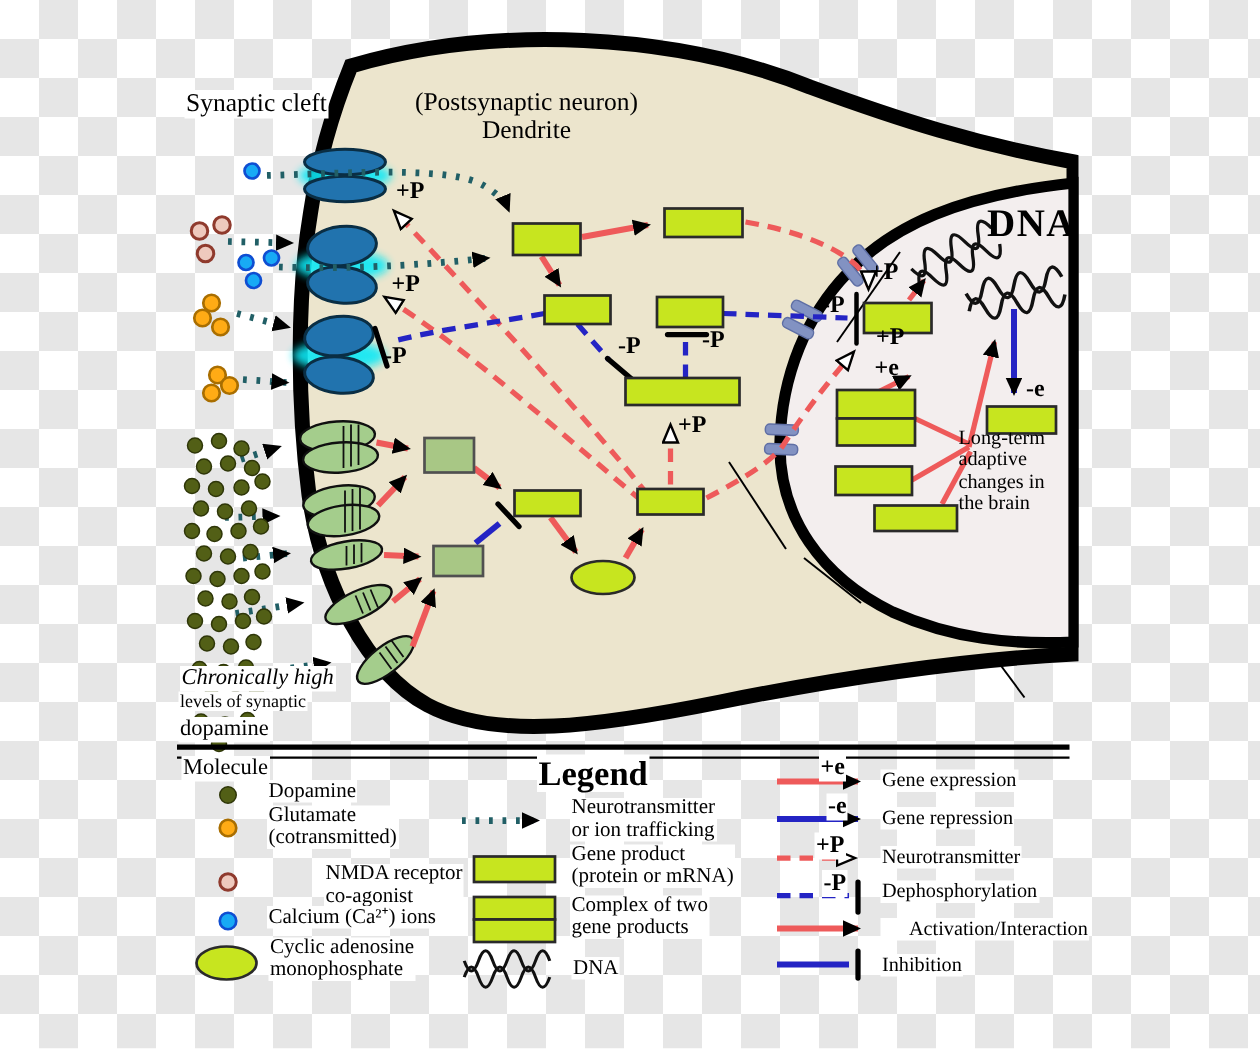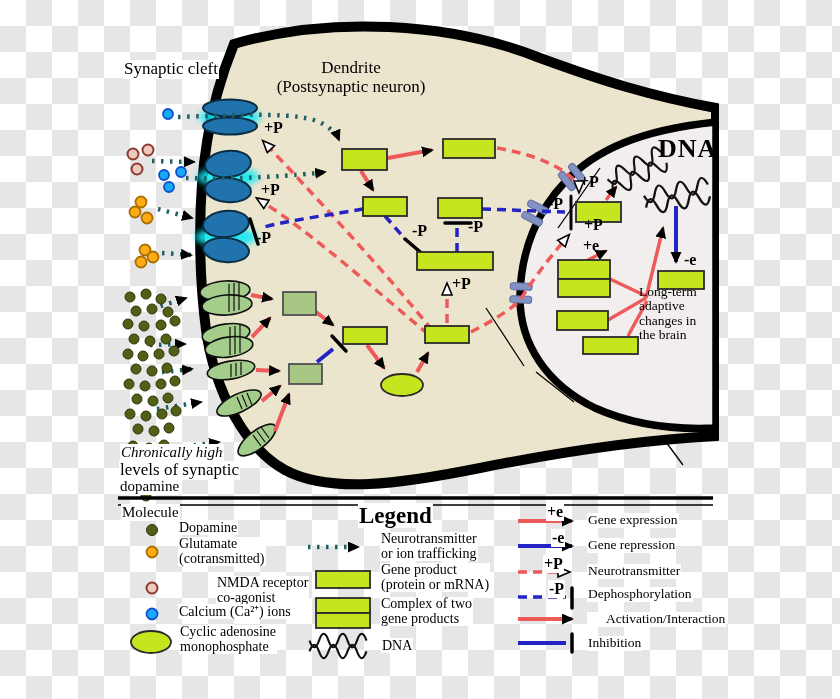--- a/index.html
+++ b/index.html
@@ -290,33 +290,33 @@
     <path d="M572,588 L572,608" stroke="#000" stroke-width="3.5" stroke-linecap="round"></path>
     <path d="M518,619 L572,619" stroke="#ee5a5a" stroke-width="4" fill="none" marker-end="url(#mb)"></path>
     <path d="M518,643 L566,643" stroke="#2424c4" stroke-width="4" fill="none"></path>
     <path d="M572,634 L572,652" stroke="#000" stroke-width="3.5" stroke-linecap="round"></path>
   </g>
 </svg>
 
 <div class="lbl big-title wbg" style="left:123px;top:60px;">Synaptic cleft</div>
 
 <div class="lbl big-title" style="left:253px;top:59px;width:196px;text-align:center;">
+  <div>(Postsynaptic neuron)</div>
   <div>Dendrite</div>
-  <div>(Postsynaptic neuron)</div>
 </div>
 
 <div class="lbl dna-title" style="left:658px;top:135px;">DNA</div>
 
 <div class="lbl note" style="left:639px;top:285px;width:84px;">Long-term
 adaptive
 changes in
 the brain</div>
 
 <div class="lbl wbg italic" style="left:120px;top:444px;font-size:15px;">Chronically high</div>
-<div class="lbl wbg" style="left:119px;top:461px;font-size:17px;">levels of synaptic</div>
+<div class="lbl wbg" style="left:119px;top:461px;font-size:12px;">levels of synaptic</div>
 <div class="lbl wbg" style="left:119px;top:478px;font-size:15px;">dopamine</div>
 
 <div class="lbl marker" style="left:264px;top:119px;">+P</div>
 <div class="lbl marker" style="left:261px;top:181px;">+P</div>
 <div class="lbl marker" style="left:256px;top:229px;">-P</div>
 <div class="lbl marker" style="left:412px;top:222px;">-P</div>
 <div class="lbl marker" style="left:468px;top:218px;">-P</div>
 <div class="lbl marker" style="left:452px;top:275px;">+P</div>
 <div class="lbl marker" style="left:548px;top:195px;">-P</div>
 <div class="lbl marker" style="left:580px;top:173px;">+P</div>

